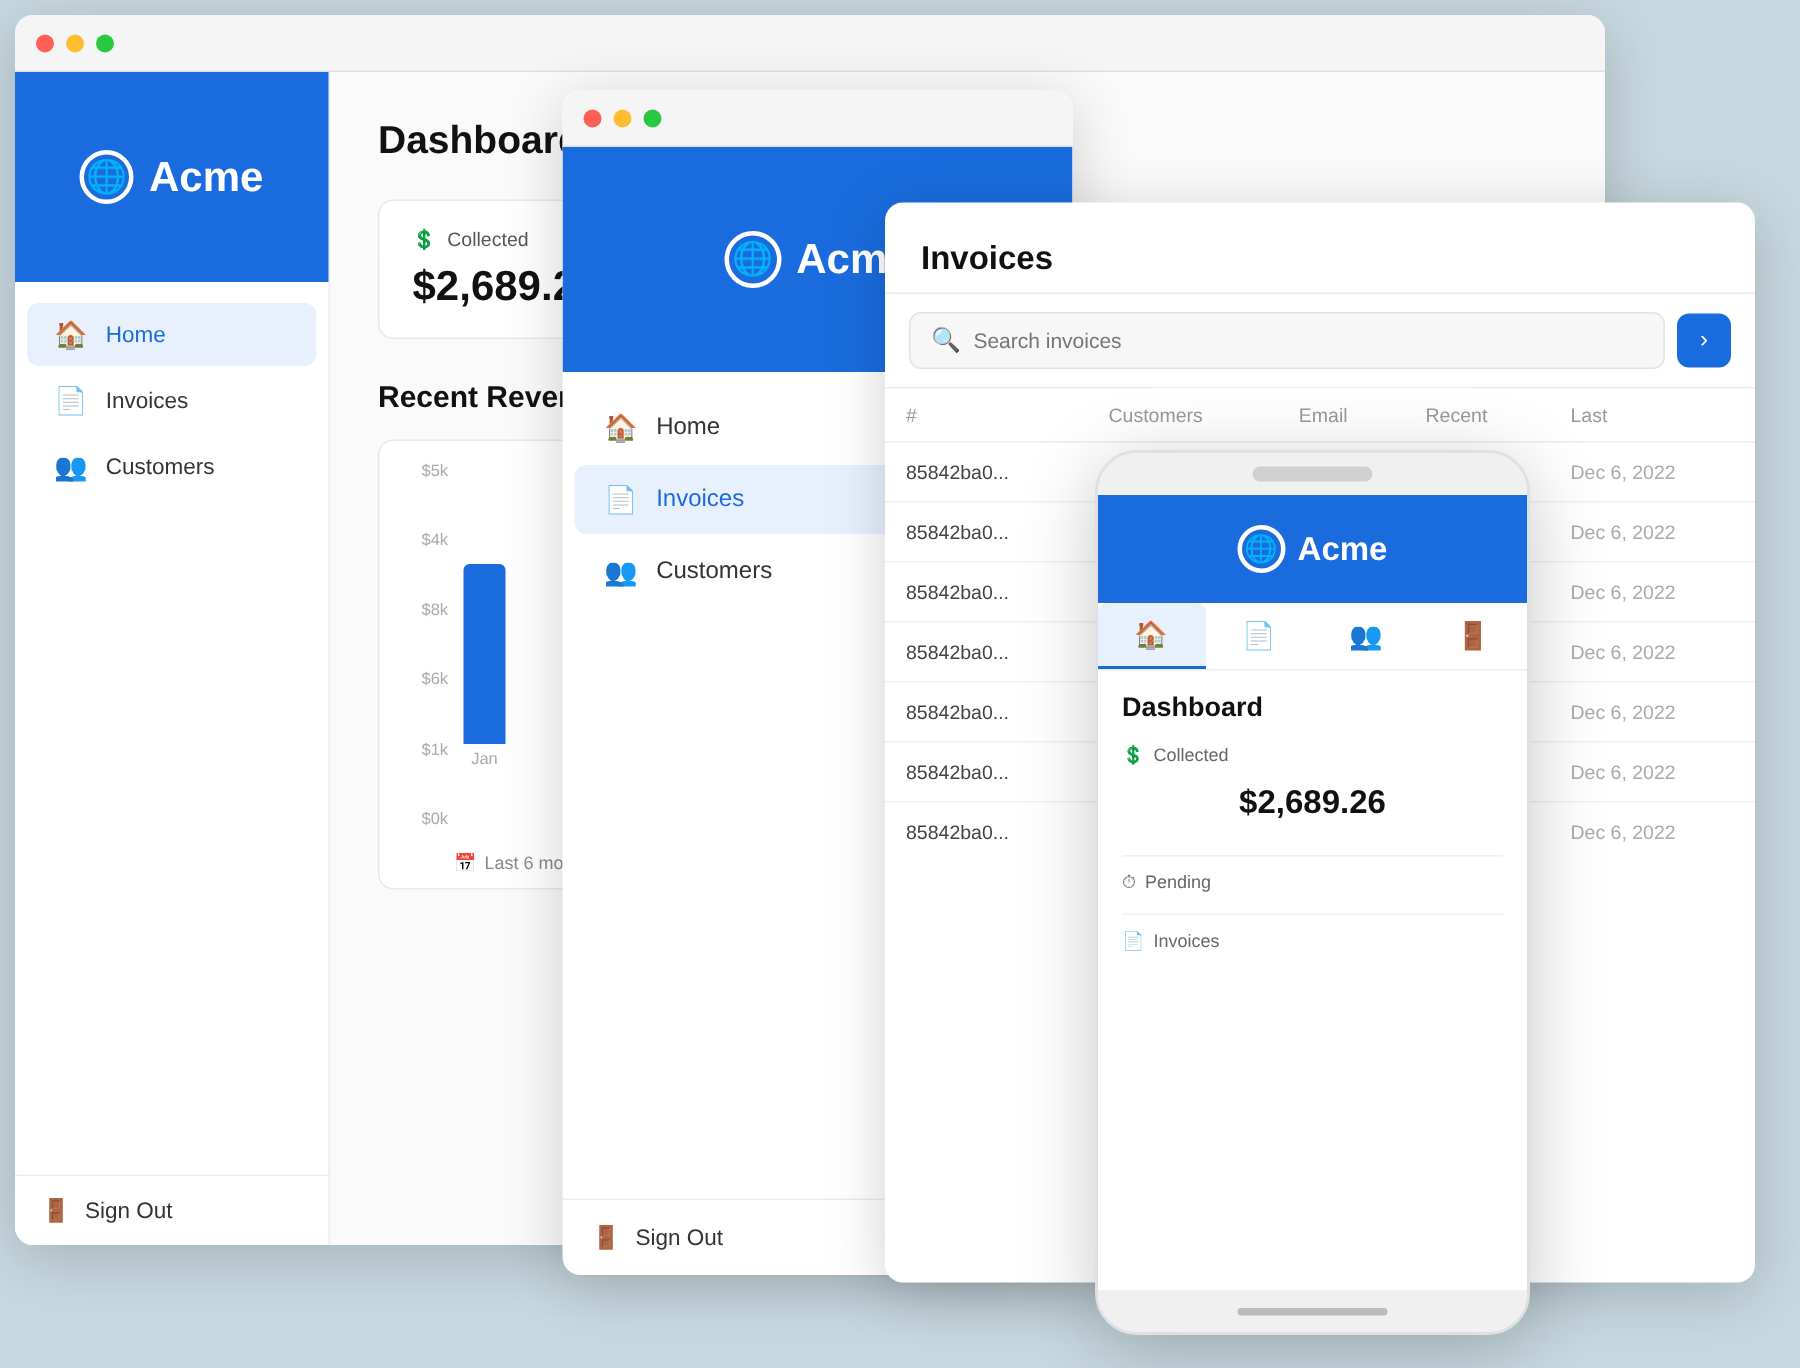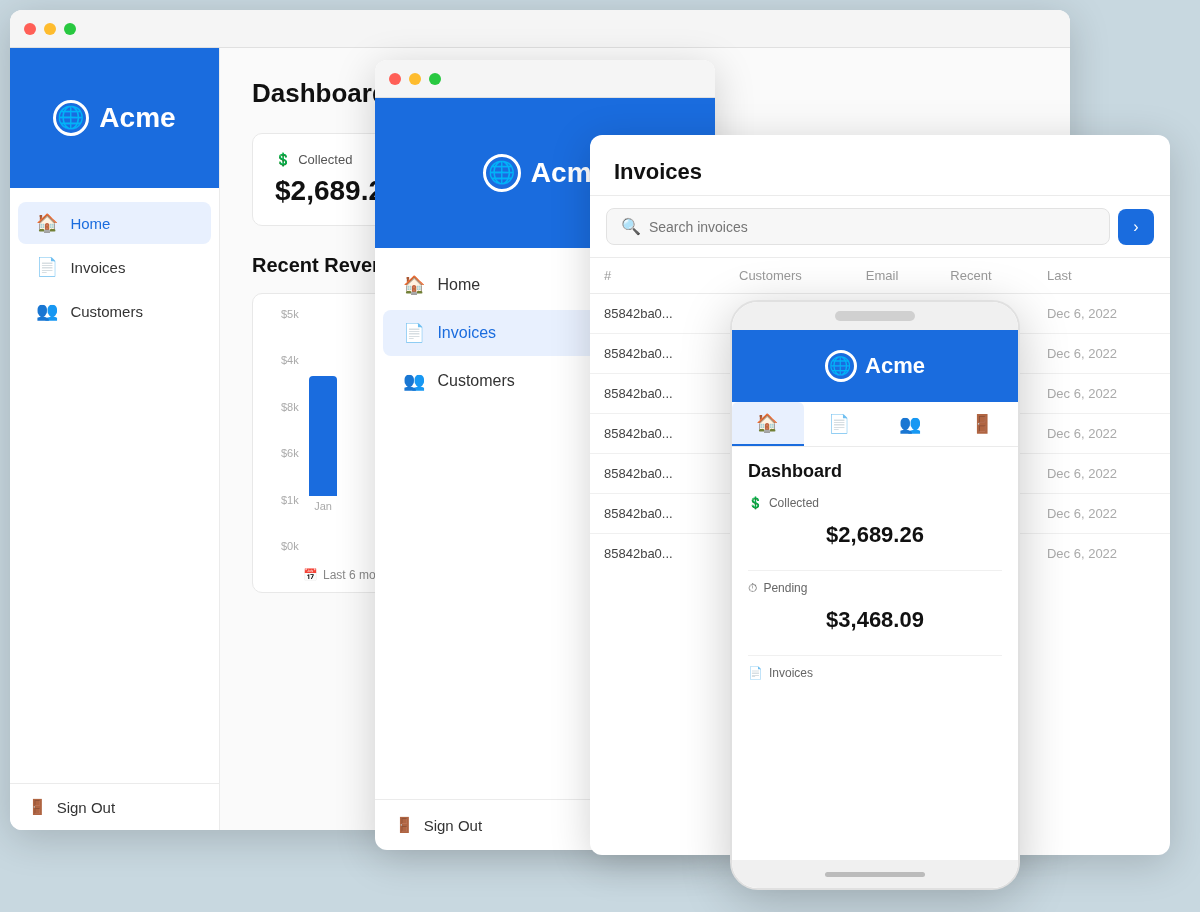--- a/index.html
+++ b/index.html
@@ -678,21 +678,20 @@
         <span>Collected</span>
       </div>
       <div class="mobile-stat-value">$2,689.26</div>
     </div>
     <hr class="mobile-stat-divider">
     <div class="mobile-stat">
       <div class="mobile-stat-label">
         <span>⏱</span>
         <span>Pending</span>
       </div>
-      <div class="mobile-stat-value">$3,468.09</div>
     </div>
     <hr class="mobile-stat-divider">
     <div class="mobile-invoices-label">
       <span>📄</span>
       <span>Invoices</span>
     </div>
   </div>
   <div class="mobile-bottom-bar">
     <div class="mobile-home-indicator"></div>
   </div>

